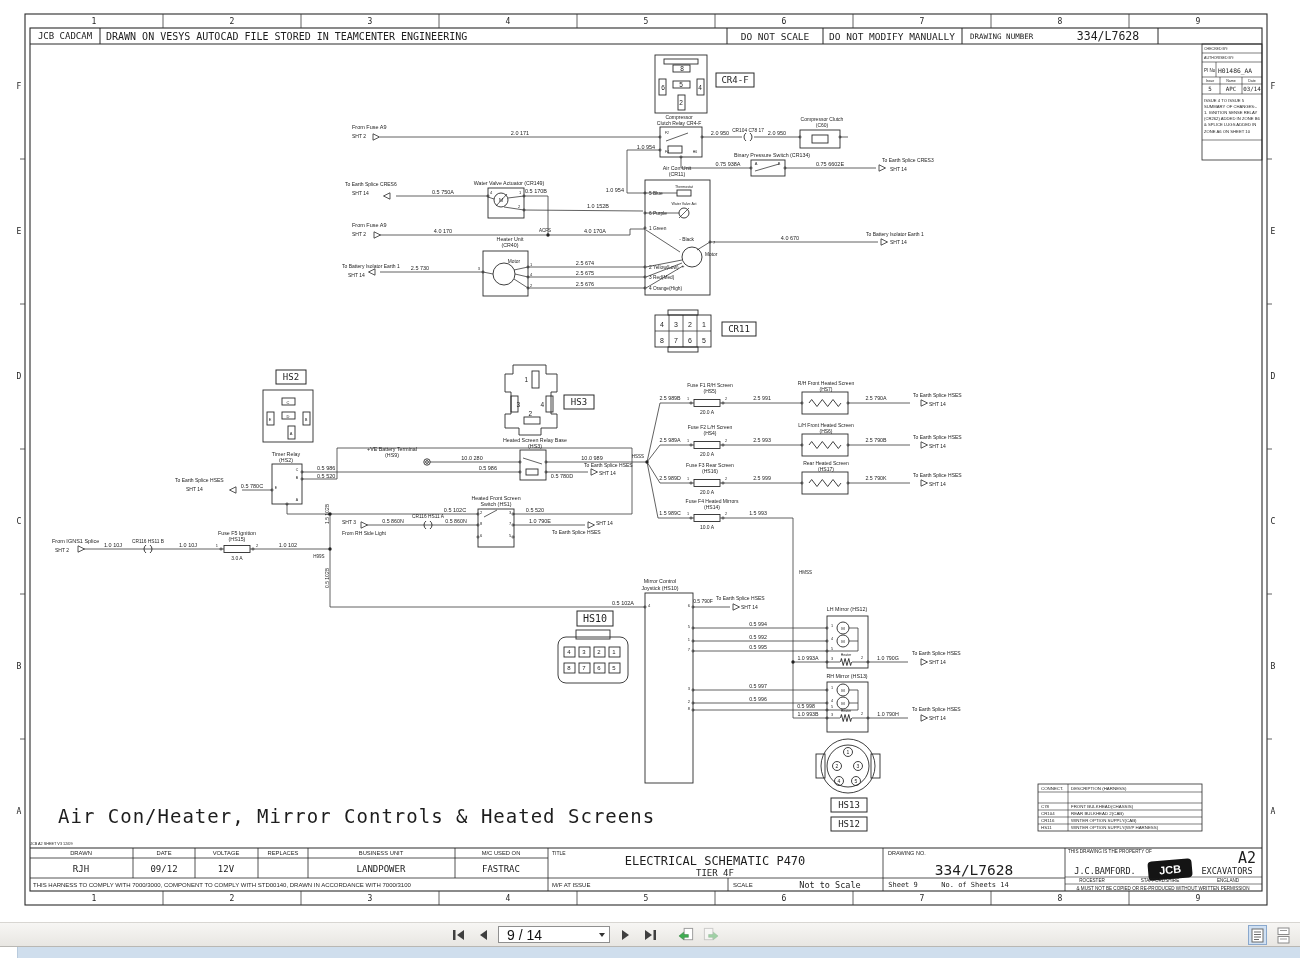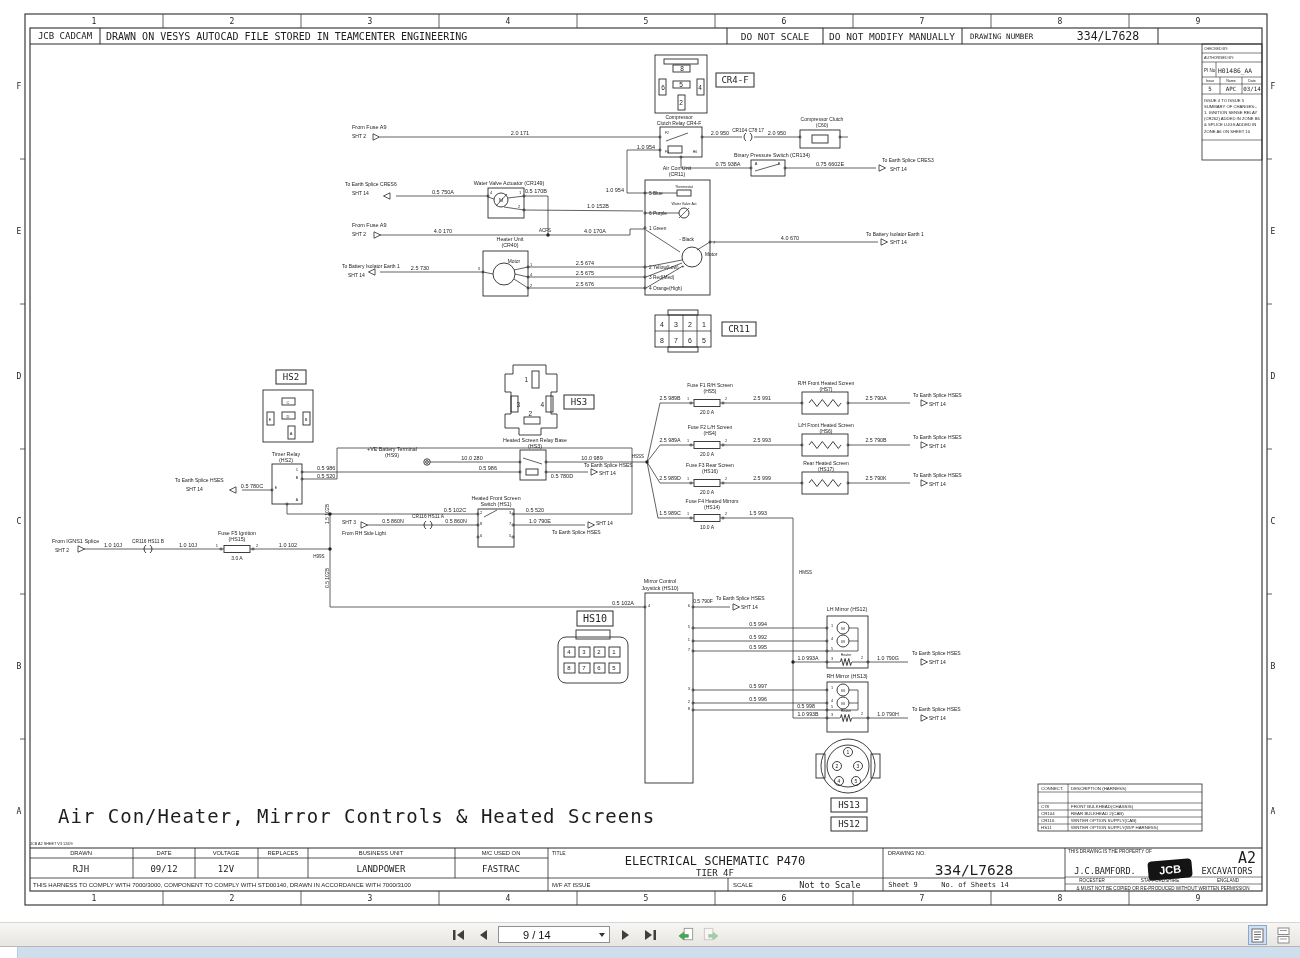--- a/index.html
+++ b/index.html
@@ -5,21 +5,21 @@
   html,body{margin:0;padding:0}
   body{width:1300px;height:958px;background:#fff;overflow:hidden;position:relative;
        font-family:"Liberation Sans",sans-serif}
   .sheet-wrap{position:absolute;top:0;left:0;width:1300px;height:922px;background:#fff}
   svg{display:block}
   .toolbar{position:absolute;top:922px;left:0;width:1300px;height:25px;box-sizing:border-box;
        background:linear-gradient(#f7f6f4,#e8e6e2);border-top:1px solid #d8d6d2;border-bottom:1px solid #b9b7b3}
   .nav{position:absolute;left:450px;top:3px;display:flex;align-items:center;gap:7px}
   .btn{width:17px;height:17px;display:flex;align-items:center;justify-content:center;cursor:pointer}
   .page-box{width:112px;height:17px;background:#fff;border:1px solid #8f8f8f;display:flex;align-items:center;
-       font-size:11px;color:#111;padding-left:24px;box-sizing:border-box;position:relative;font-family:"Liberation Sans",sans-serif}
+       font-size:14px;color:#111;padding-left:8px;box-sizing:border-box;position:relative;font-family:"Liberation Sans",sans-serif}
   .caret{position:absolute;right:4px;top:6px;width:0;height:0;border-left:3.5px solid transparent;
        border-right:3.5px solid transparent;border-top:4px solid #333}
   .right-icons{position:absolute;left:1248px;top:2px;display:flex;gap:7px}
   .ricon{width:19px;height:20px;display:flex;align-items:center;justify-content:center;box-sizing:border-box}
   .ricon.sel{background:#cfe0f3;border:1px solid #8aa8cd}
   .statusbar{position:absolute;top:947px;left:0;width:1300px;height:11px;background:#cfdeed}
   .status-corner{position:absolute;top:947px;left:0;width:17px;height:11px;background:#fff;border-right:1px solid #b9cbdd}
 </style>
 </head>
 <body>

